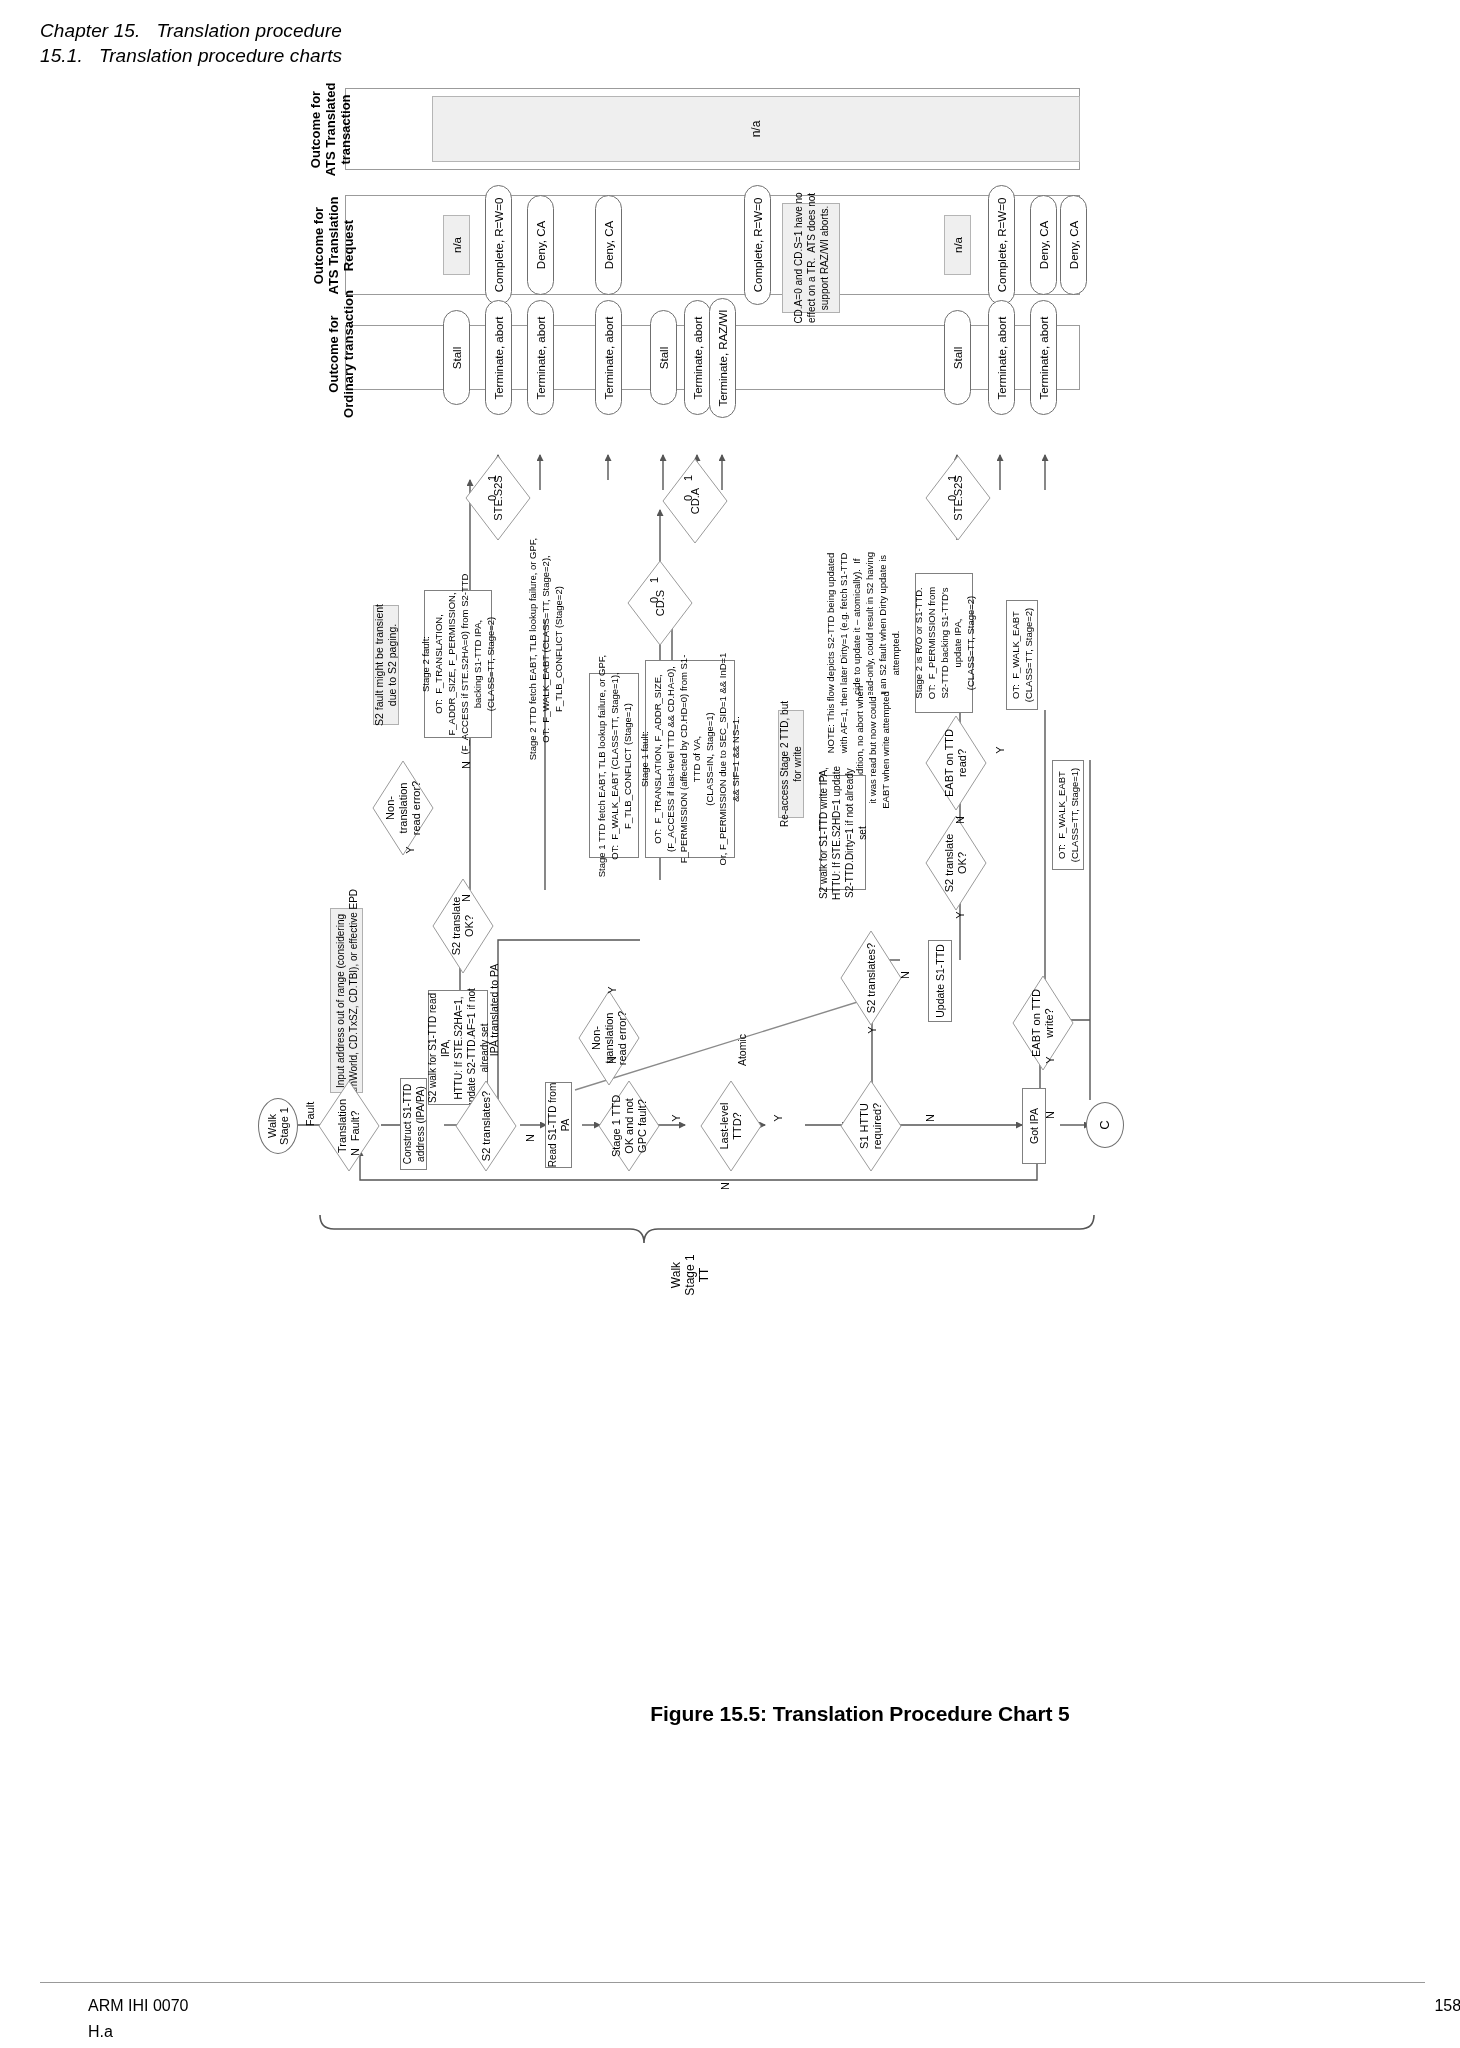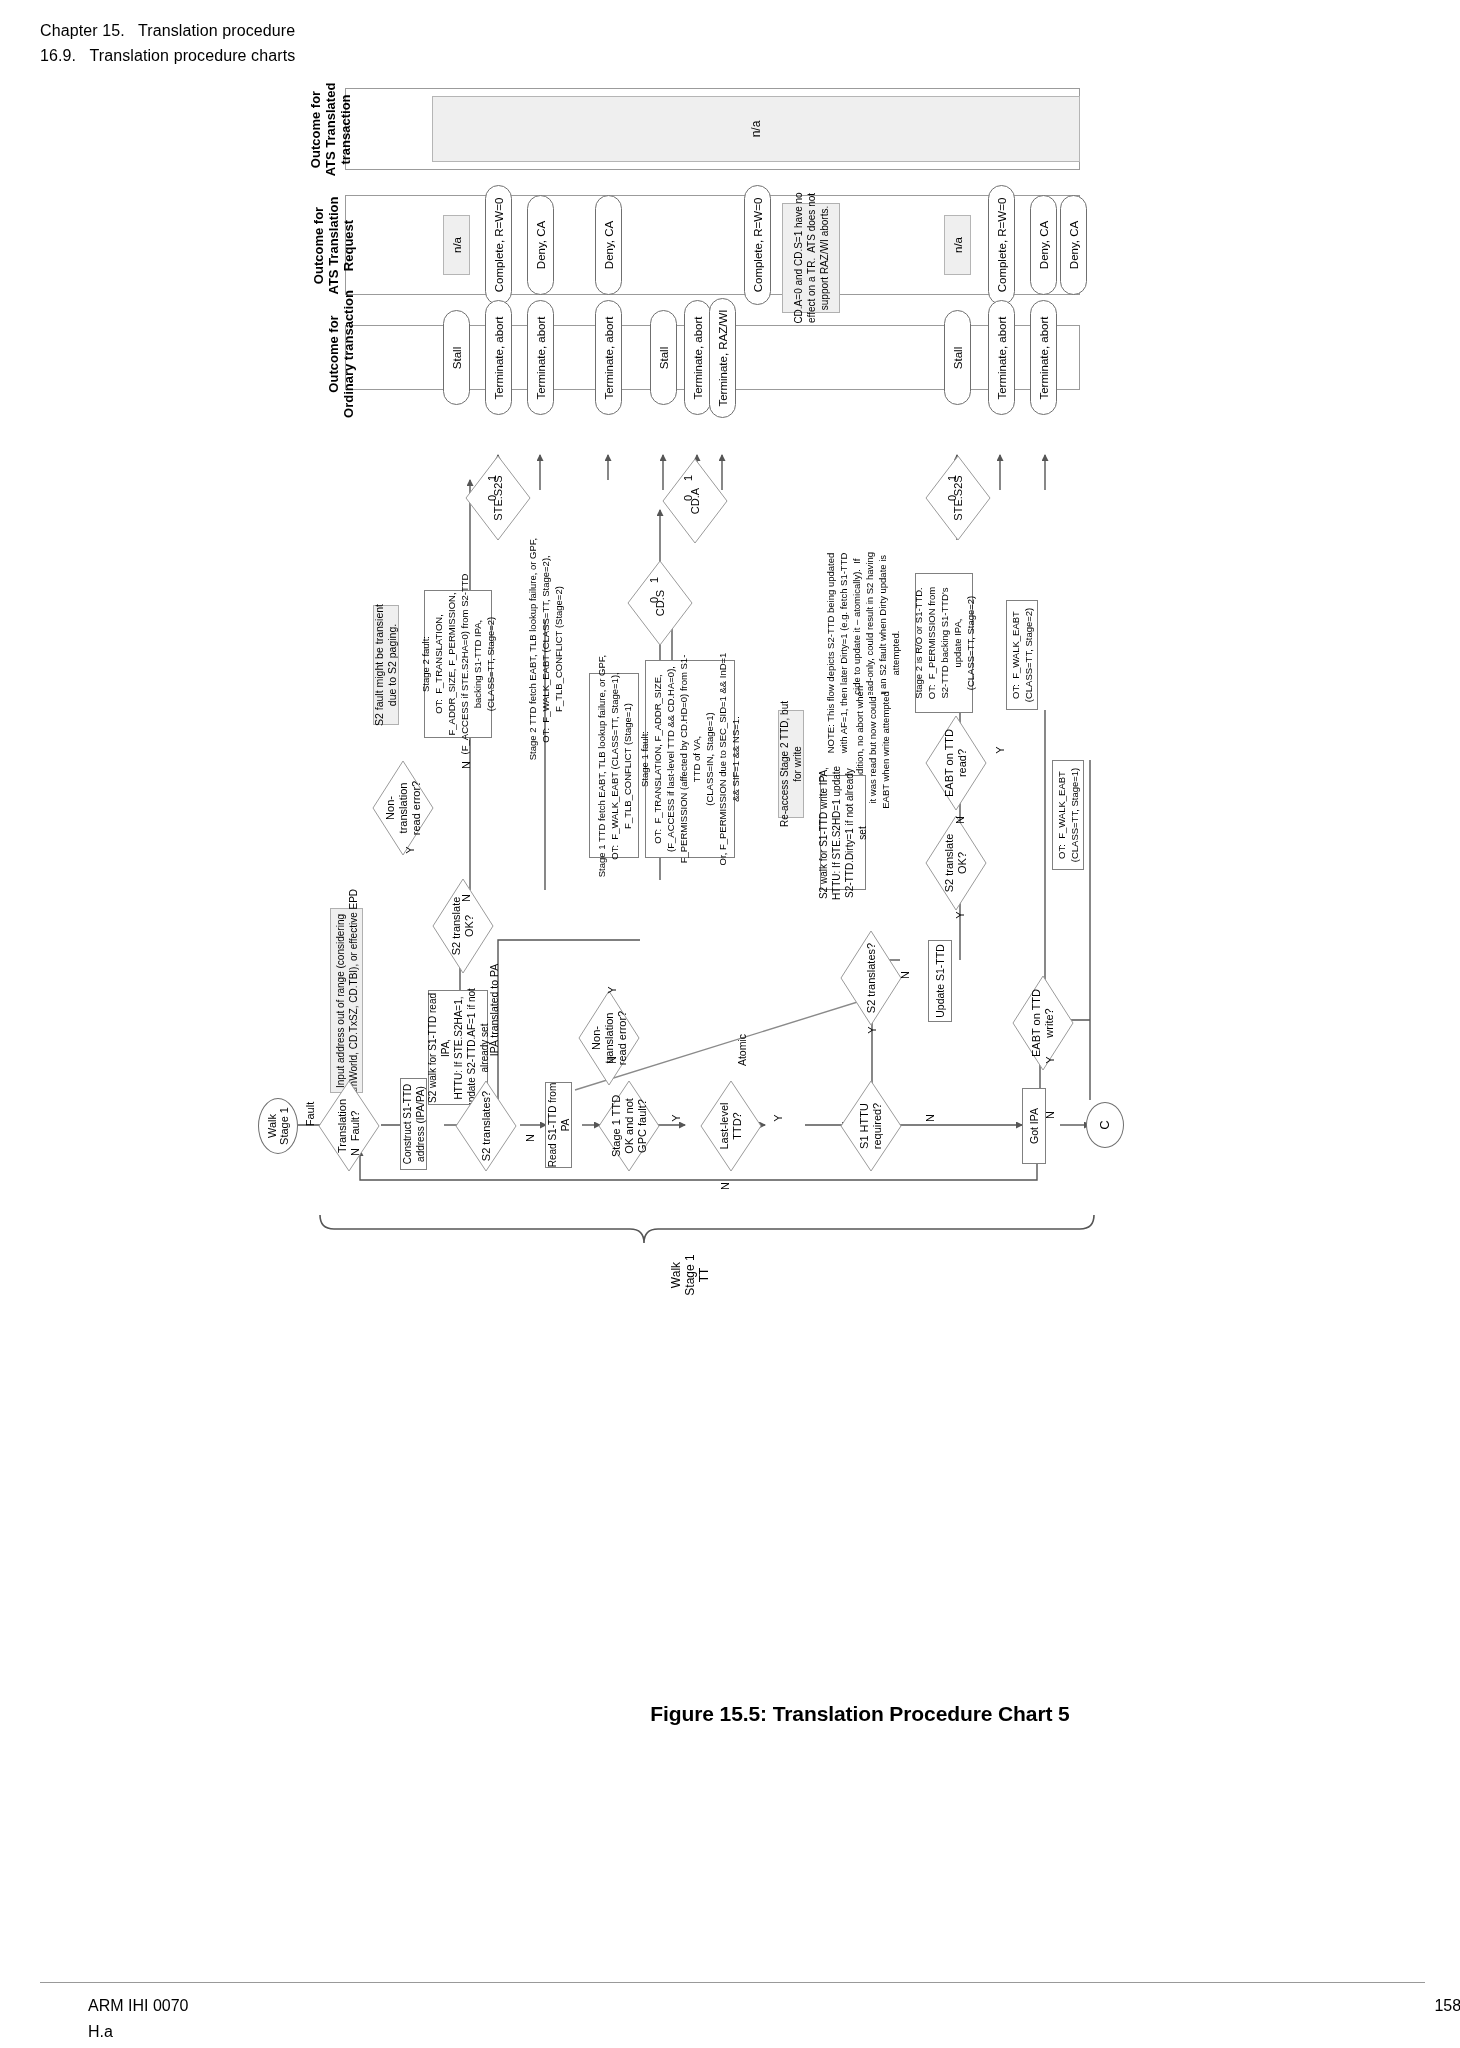--- a/index.html
+++ b/index.html
@@ -14,21 +14,22 @@
     font-family: "Liberation Sans", sans-serif;
     color: #000;
     overflow: hidden;
   }
 
   
   .page-header {
     position: absolute;
     left: 40px;
     top: 18px;
-    font-size: 16px;
+    font-style: italic;
+    font-size: 19px;
     line-height: 25px;
     letter-spacing: 0.1px;
   }
   .page-header div { white-space: pre; }
 
   
   .footer-rule {
     position: absolute;
     left: 40px;
     top: 1982px;
@@ -230,21 +231,21 @@
     left: 0; top: 0;
     width: 1460px; height: 1630px;
     overflow: visible;
   }
 </style>
 </head>
 <body>
 
 <div class="page-header">
   <div>Chapter 15.   Translation procedure</div>
-  <div>16.9.   Translation procedure charts</div>
+  <div>15.1.   Translation procedure charts</div>
 </div>
 
 <div id="diagram">
 
   <svg class="lines" viewBox="0 0 1460 1630" preserveAspectRatio="none">
     <defs>
       <marker id="ah" markerWidth="7" markerHeight="7" refX="6" refY="3.5" orient="auto" markerUnits="userSpaceOnUse">
         <path d="M0,0 L7,3.5 L0,7 z" fill="#555"></path>
       </marker>
     </defs>

